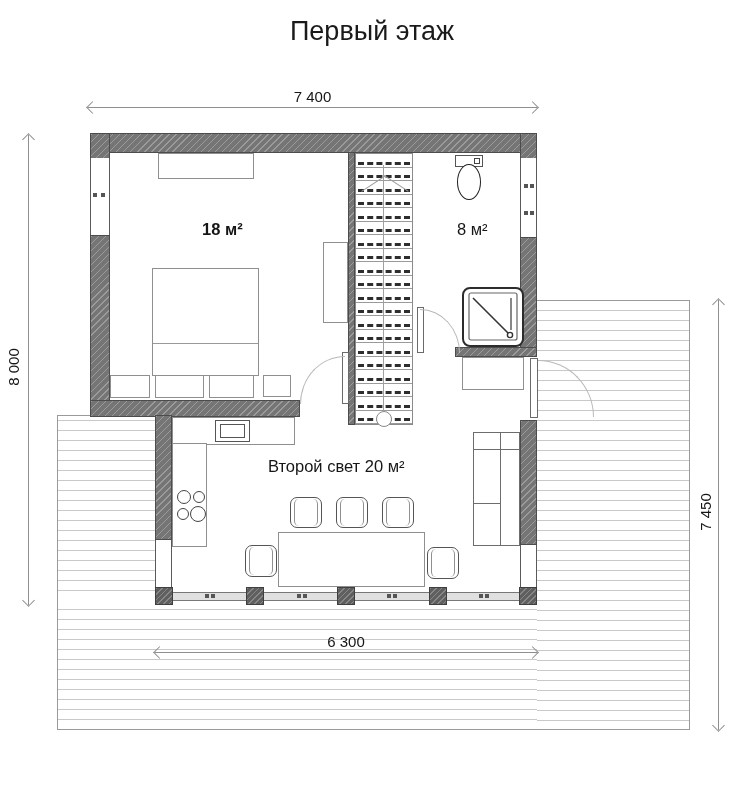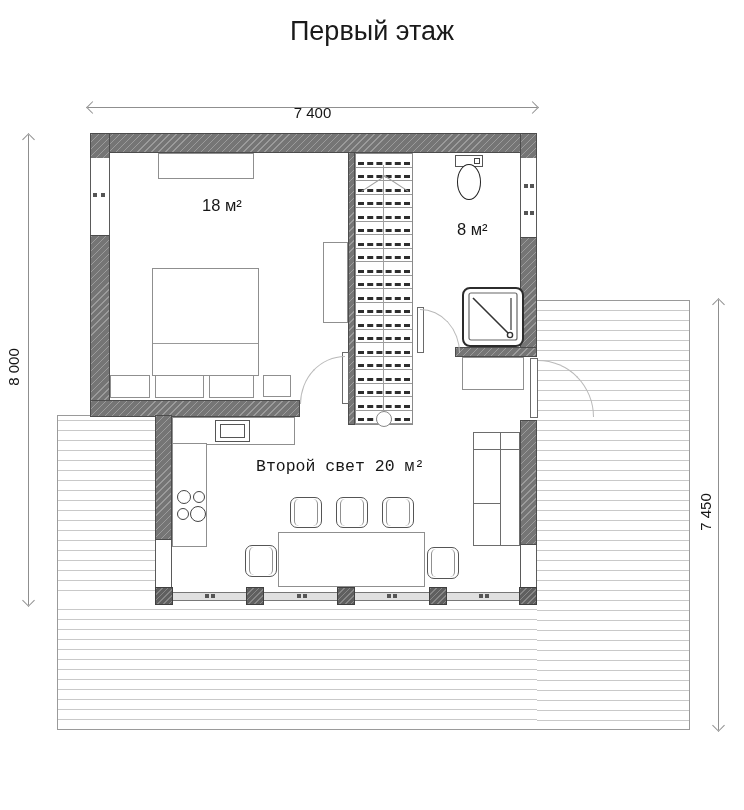--- a/index.html
+++ b/index.html
@@ -174,40 +174,46 @@
   <div class="chair" style="left:382px;top:497px;width:32px;height:31px;"></div>
   <div class="chair" style="left:245px;top:545px;width:32px;height:32px;"></div>
   <div class="chair" style="left:427px;top:547px;width:32px;height:32px;"></div>
 
   <div class="abs furn" style="left:473px;top:432px;width:47px;height:114px;border-color:#6d6d6d;">
     <div class="abs" style="left:26px;top:0;bottom:0;border-left:1.3px solid #6d6d6d;"></div>
     <div class="abs" style="left:0;right:0;top:16px;border-top:1.3px solid #6d6d6d;"></div>
     <div class="abs" style="left:0;width:26px;top:70px;border-top:1.3px solid #6d6d6d;"></div>
   </div>
 
-  <div class="roomlabel" style="left:202px;top:196px;">18 м²</div>
+  <div class="roomlabel" style="left:202px;top:220px;font-weight:bold;">18 м²</div>
   <div class="roomlabel" style="left:457px;top:220px;">8 м²</div>
-  <div class="roomlabel" style="left:256px;top:457px;font-family:Liberation Mono, monospace;">Второй свет 20 м²</div>
+  <div class="roomlabel" style="left:268px;top:457px;">Второй свет 20 м²</div>
 
   <div class="abs" style="left:88px;top:88px;width:449px;height:22px;">
-    <div class="dimlabel" style="left:50%;transform:translateX(-50%);top:16px;">7 400</div>
+    <div class="dimlabel" style="left:50%;transform:translateX(-50%);top:0;">7 400</div>
     <div class="lineH" style="left:0;right:0;top:19px;"></div>
     <span class="arr l" style="left:0px;top:15px;"></span>
     <span class="arr r" style="left:440px;top:15px;"></span>
   </div>
 
   <div class="abs" style="left:20px;top:135px;width:18px;height:470px;">
     <div class="lineV" style="top:0;bottom:0;left:8px;"></div>
     <span class="arr u" style="left:4px;top:0px;"></span>
     <span class="arr d" style="left:4px;top:461px;"></span>
     <div class="dimlabel" style="left:-7px;top:232px;transform:translate(-50%,-50%) rotate(-90deg);">8 000</div>
   </div>
 
   <div class="abs" style="left:710px;top:300px;width:18px;height:430px;">
     <div class="lineV" style="top:0;bottom:0;left:8px;"></div>
     <span class="arr u" style="left:4px;top:0px;"></span>
     <span class="arr d" style="left:4px;top:421px;"></span>
     <div class="dimlabel" style="left:-5px;top:212px;transform:translate(-50%,-50%) rotate(-90deg);">7 450</div>
   </div>
 
+  <div class="abs" style="left:155px;top:633px;width:382px;height:22px;">
+    <div class="dimlabel" style="left:50%;transform:translateX(-50%);top:0;">6 300</div>
+    <div class="lineH" style="left:0;right:0;top:19px;"></div>
+    <span class="arr l" style="left:0px;top:15px;"></span>
+    <span class="arr r" style="left:373px;top:15px;"></span>
+  </div>
 
 
 </div>
 
 </body></html>

